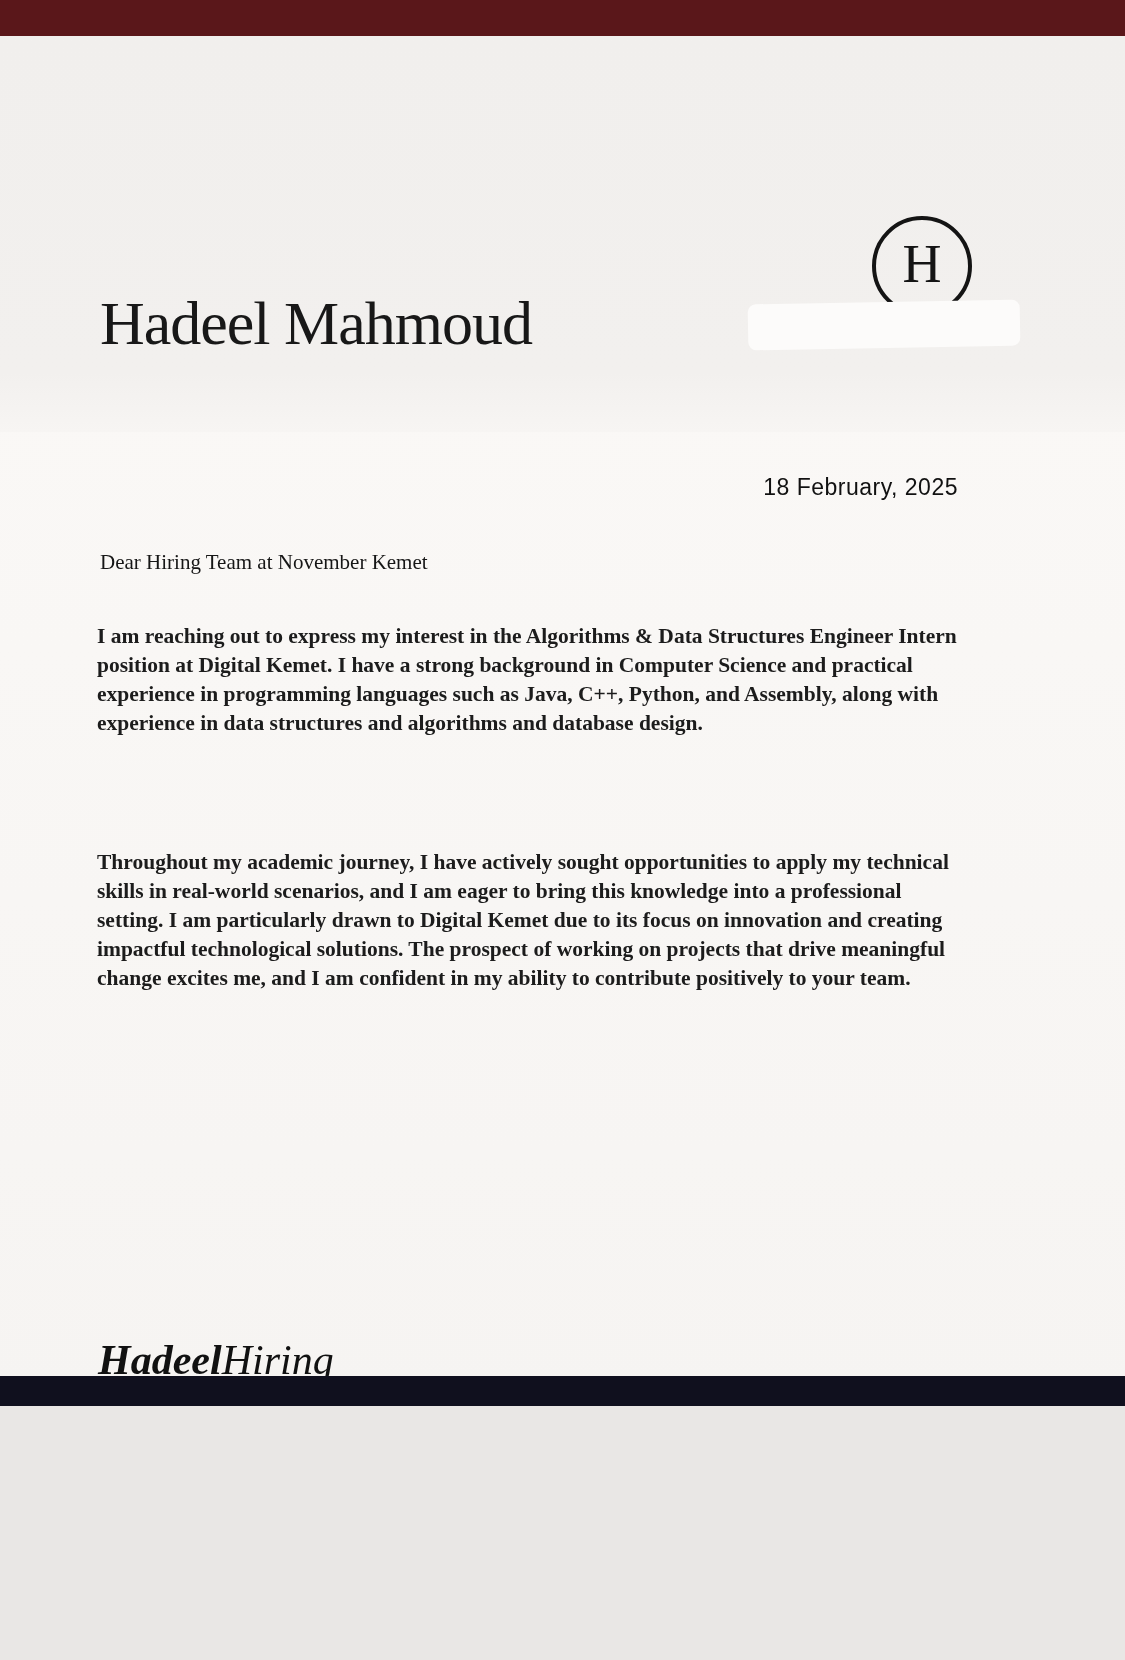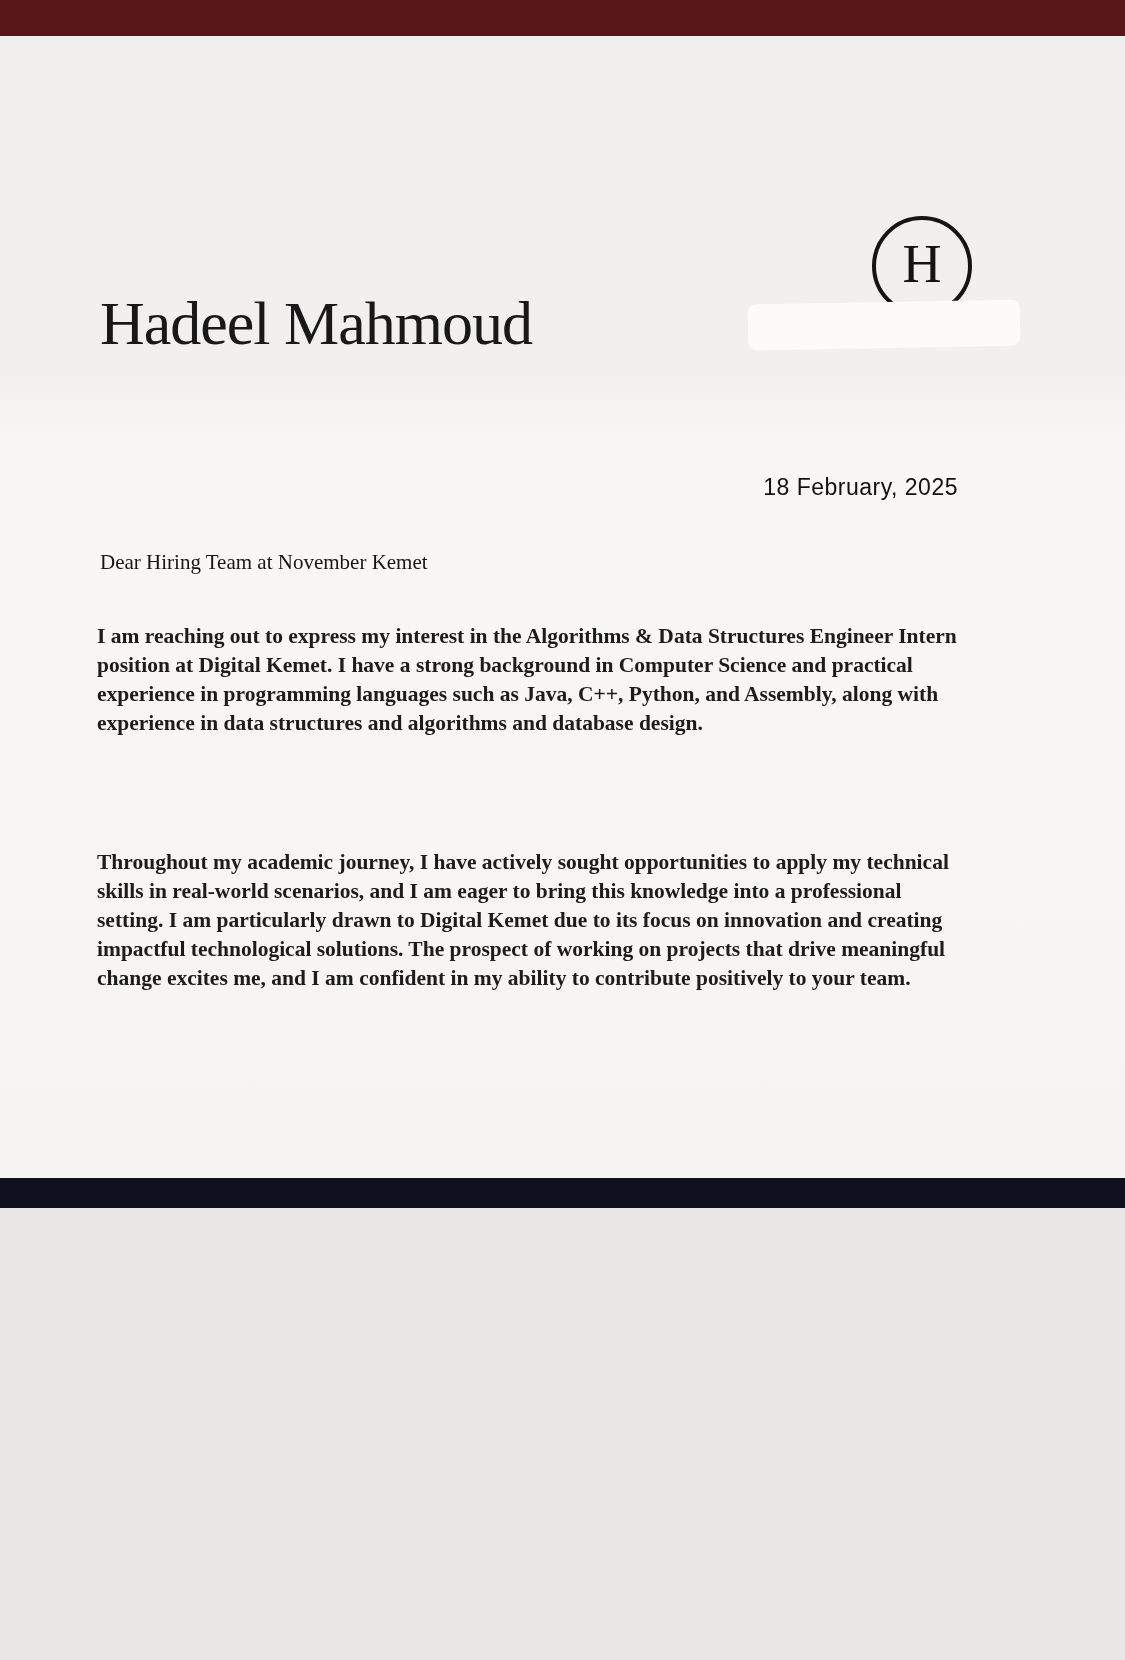--- a/index.html
+++ b/index.html
@@ -4,21 +4,21 @@
 <style>
   html, body {
     margin: 0;
     padding: 0;
     background: #e9e7e5;
     font-family: "Liberation Serif", serif;
   }
   .page {
     position: relative;
     width: 1125px;
-    height: 1208px;
+    height: 1406px;
     margin: 0 auto;
     background: linear-gradient(180deg, #f2f0ee 0%, #f4f2f0 26%, #faf8f6 28%, #f6f4f2 100%);
     overflow: hidden;
   }
   .top-bar {
     position: absolute;
     top: 0; left: 0;
     width: 100%;
     height: 36px;
   }
@@ -177,21 +177,21 @@
 
   <div class="date-line">18  February, 2025</div>
 
   <div class="salutation">Dear Hiring Team at November Kemet</div>
 
   <p class="body-paragraph para-1">I am reaching out to express my interest in the Algorithms &amp; Data Structures Engineer Intern position at Digital Kemet. I have a strong background in Computer Science and practical experience in programming languages such as Java, C++, Python, and Assembly, along with experience in data structures and algorithms and database design.</p>
 
   <p class="body-paragraph para-2">Throughout my academic journey, I have actively sought opportunities to apply my technical skills in real-world scenarios, and I am eager to bring this knowledge into a professional setting. I am particularly drawn to Digital Kemet due to its focus on innovation and creating impactful technological solutions. The prospect of working on projects that drive meaningful change excites me, and I am confident in my ability to contribute positively to your team.</p>
 
   <div class="signature">
-    <span class="sig-first">Hadeel</span><span class="sig-last">Computer</span>
+    <span class="sig-first">Hadeel</span><span class="sig-last">Hiring</span>
   </div>
 
   <div class="watermark">
     <div class="watermark-ar">مستقل</div>
   </div>
 
   <div class="bottom-bar" style="background: rgb(16, 16, 30);"></div>
 
 </div>
 

